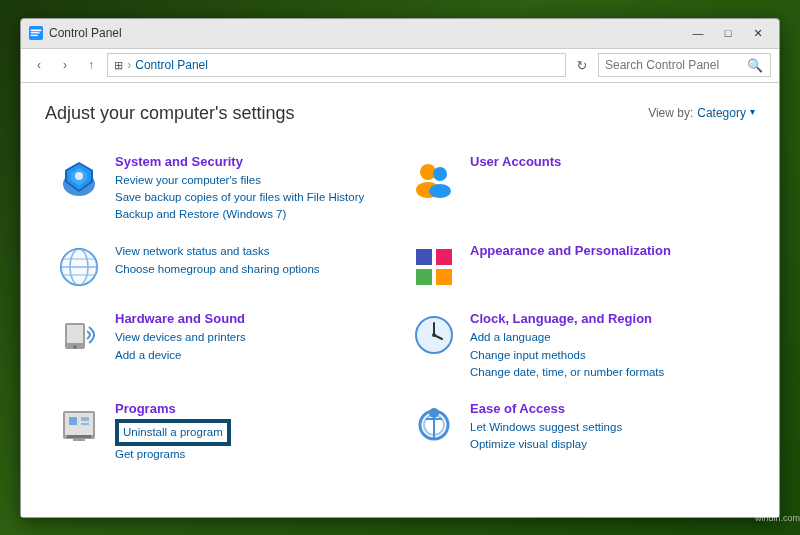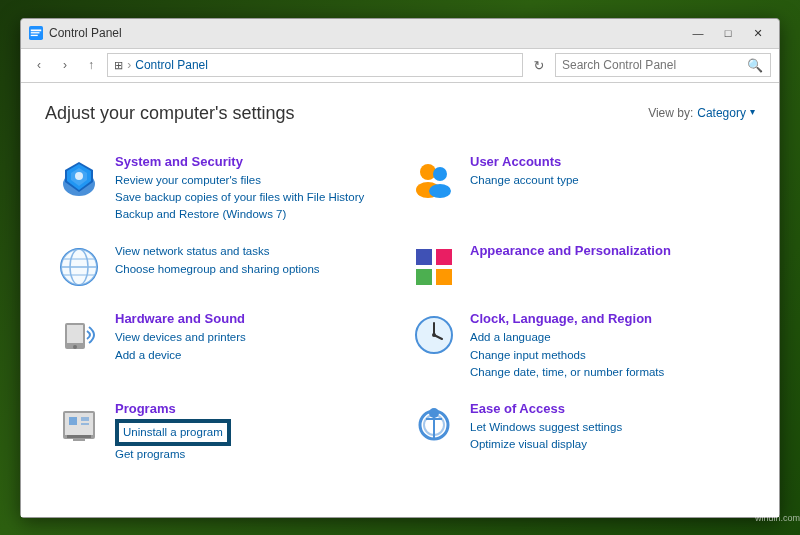--- a/index.html
+++ b/index.html
@@ -89,21 +89,21 @@
       padding: 0 6px;
       font-size: 12px;
       color: #005a9e;
     }
     .breadcrumb-sep { color: #999; margin: 0 4px; }
     .search-box {
       display: flex;
       align-items: center;
       border: 1px solid #ccc;
       height: 24px;
-      width: 216px;
+      width: 173px;
       padding: 0 6px;
       background: white;
     }
     .search-input {
       border: none;
       outline: none;
       font-size: 12px;
       color: #999;
       width: 100%;
       background: transparent;
@@ -253,21 +253,20 @@
         <div class="cat-icon">
           <svg width="44" height="44" viewBox="0 0 44 44">
             <circle cx="16" cy="16" r="8" fill="#ff9800"></circle>
             <ellipse cx="16" cy="34" rx="12" ry="8" fill="#ff9800"></ellipse>
             <circle cx="28" cy="18" r="7" fill="#2196f3"></circle>
             <ellipse cx="28" cy="35" rx="11" ry="7" fill="#2196f3"></ellipse>
           </svg>
         </div>
         <div class="cat-content">
           <span class="cat-title">User Accounts</span>
-          <span class="cat-link">Change account type</span>
         </div>
       </div>
 
       <div class="category-item">
         <div class="cat-icon">
           <svg width="44" height="44" viewBox="0 0 44 44">
             <circle cx="22" cy="22" r="18" fill="none" stroke="#4a90d9" stroke-width="2"></circle>
             <ellipse cx="22" cy="22" rx="9" ry="18" fill="none" stroke="#4a90d9" stroke-width="1.5"></ellipse>
             <line x1="4" y1="22" x2="40" y2="22" stroke="#4a90d9" stroke-width="1.5"></line>
             <line x1="6" y1="14" x2="38" y2="14" stroke="#4a90d9" stroke-width="1"></line>

